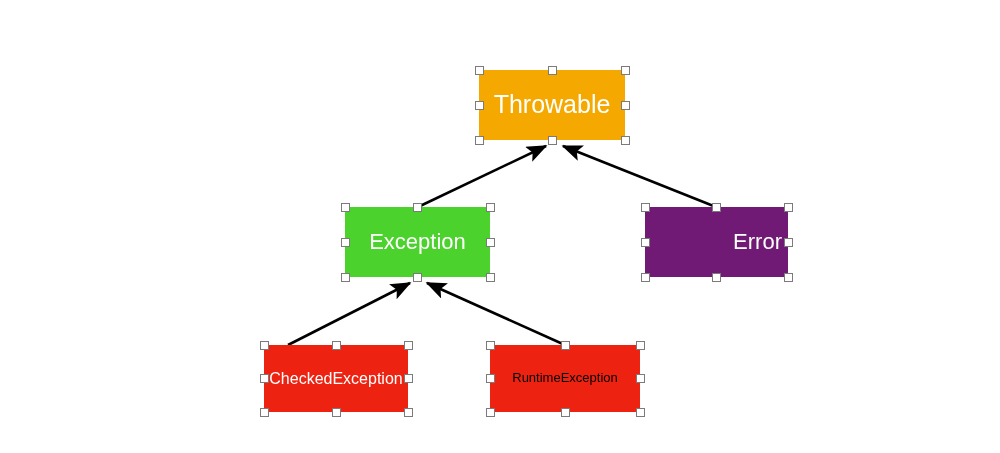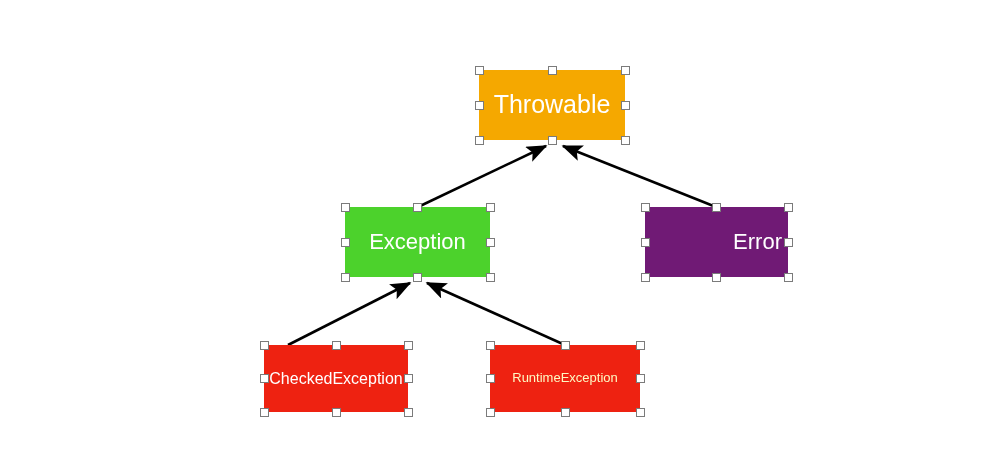--- a/index.html
+++ b/index.html
@@ -140,21 +140,21 @@
         <div class="handle h-n"></div>
         <div class="handle h-ne"></div>
         <div class="handle h-w"></div>
         <div class="handle h-e"></div>
         <div class="handle h-sw"></div>
         <div class="handle h-s"></div>
         <div class="handle h-se"></div>
       </div>
   </div>
 
-  <div class="node" style="left: 490px; top: 345px; width: 150px; height: 67px; background: rgb(238, 34, 17); font-size: 13px; color: #fef9c3;">
+  <div class="node" style="left: 490px; top: 345px; width: 150px; height: 67px; background: rgb(238, 34, 17); font-size: 13px; color: #000000;">
     <span class="node-label">RuntimeException</span>
     <div class="handles">
         <div class="handle h-nw"></div>
         <div class="handle h-n"></div>
         <div class="handle h-ne"></div>
         <div class="handle h-w"></div>
         <div class="handle h-e"></div>
         <div class="handle h-sw"></div>
         <div class="handle h-s"></div>
         <div class="handle h-se"></div>

